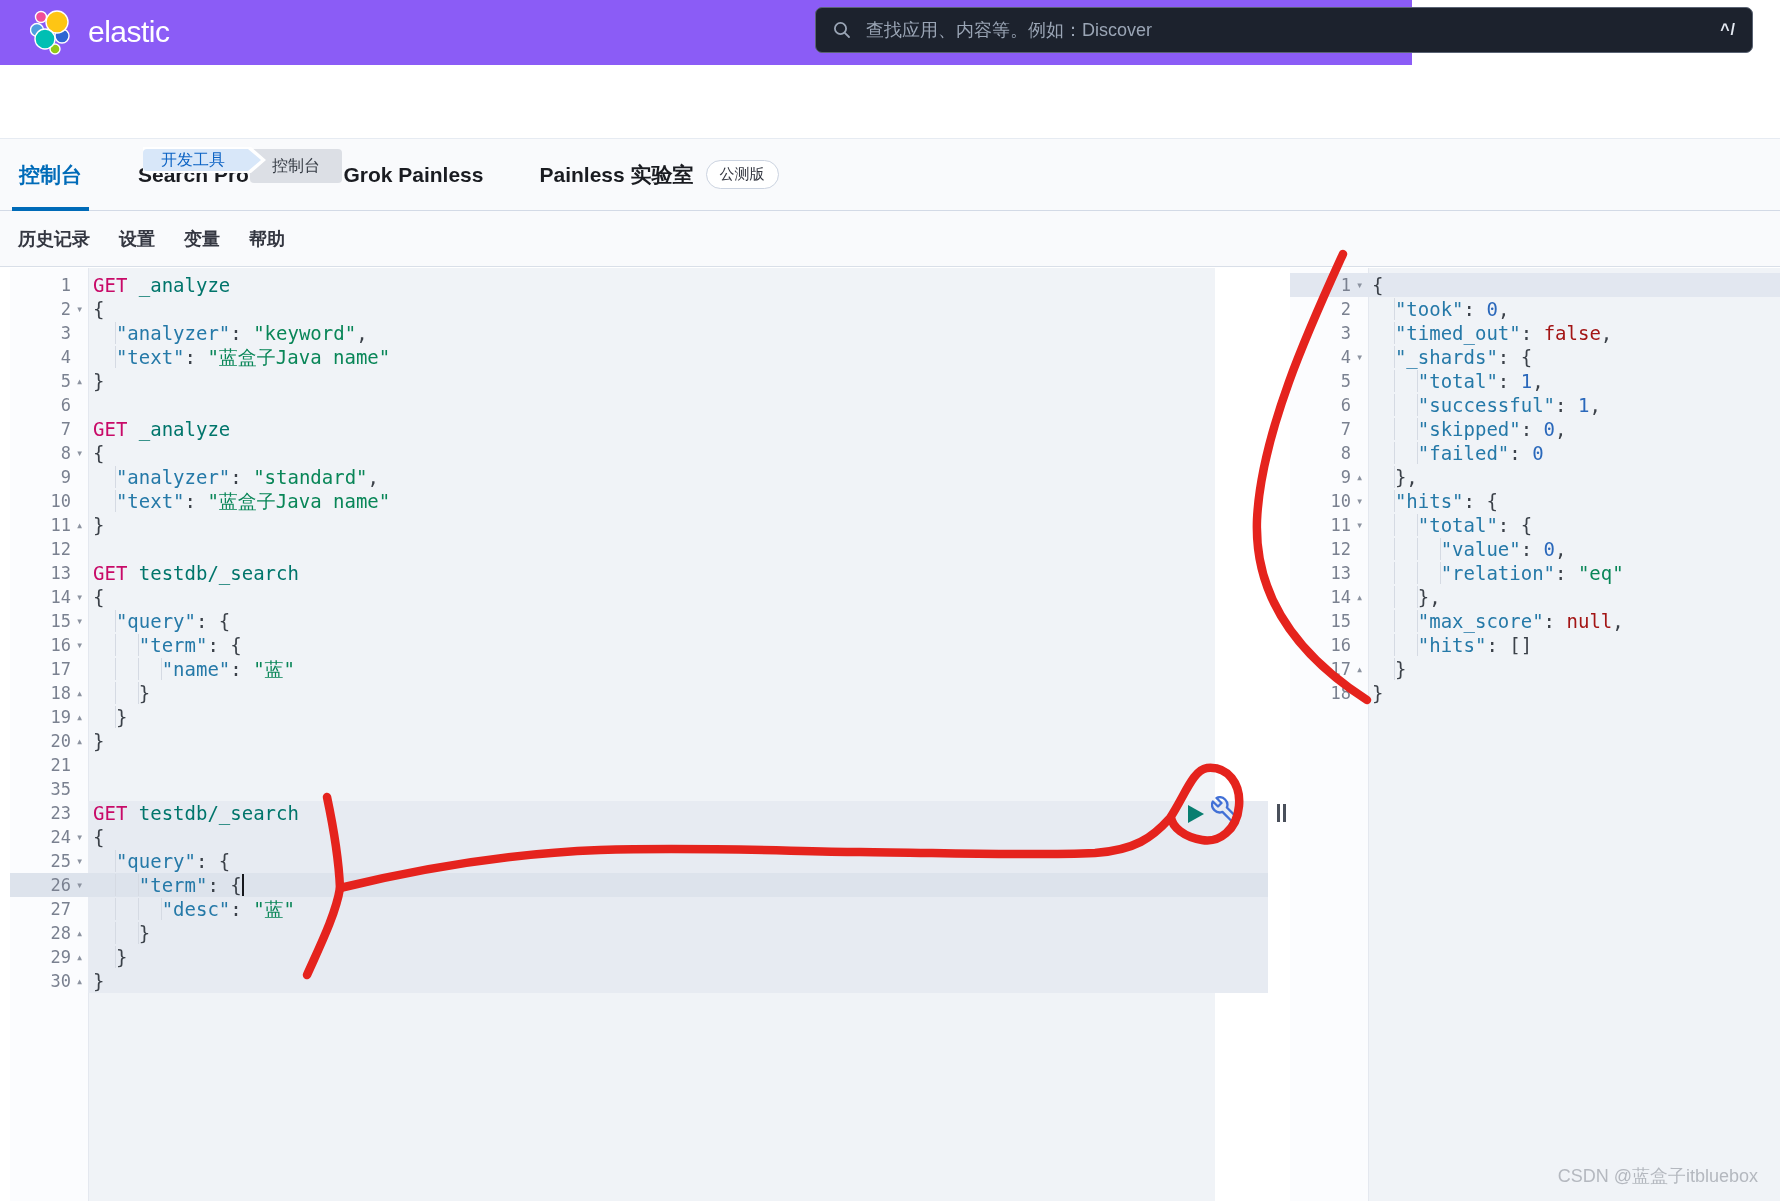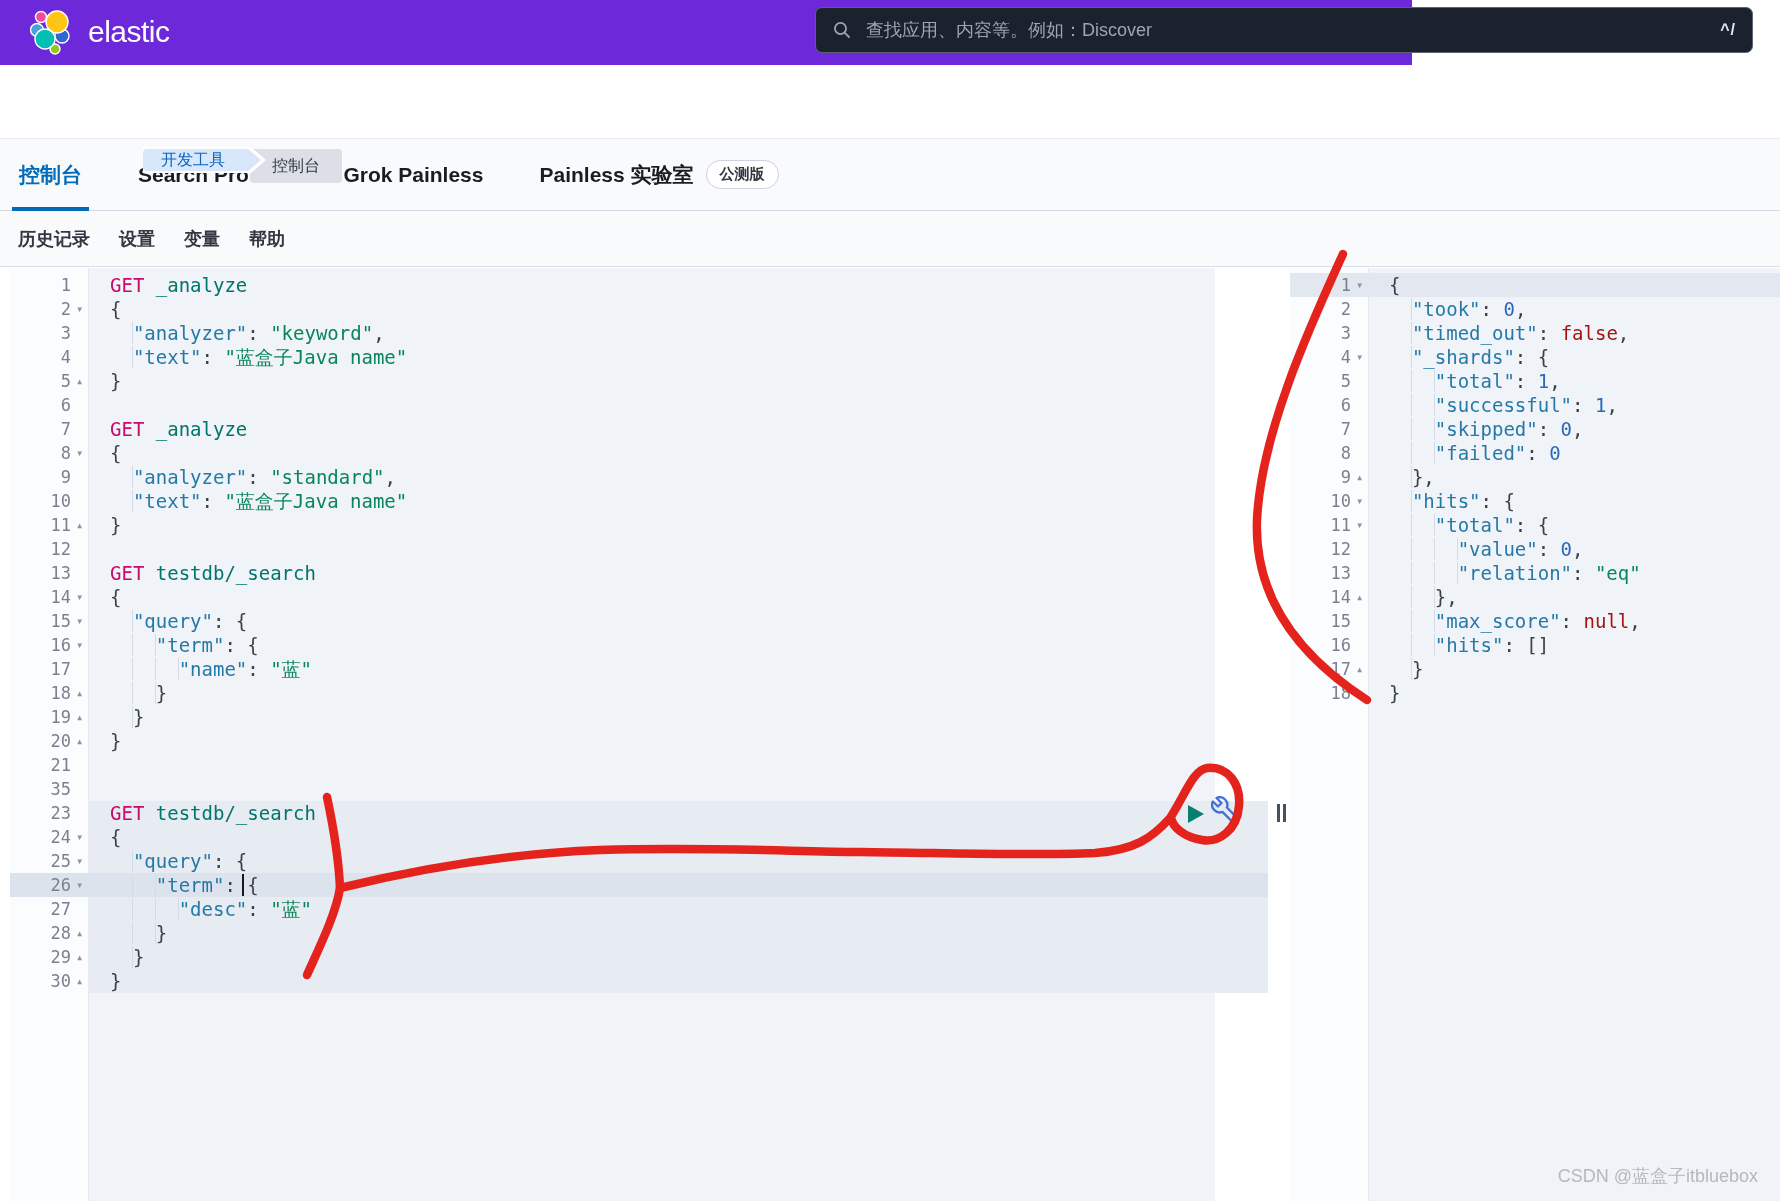--- a/index.html
+++ b/index.html
@@ -2,21 +2,21 @@
 <html style="--accent-blue: #006bb8; --annotation-red: #e5231d; --play-teal: #077e70; --wrench-blue: #4170d6; --badge-teal: #00bfb3; --c-method: #c80a68; --c-url: #00756b; --c-key: #2579a8; --c-string: #098658; --c-number: #2a68bb; --c-literal: #a31515;"><head>
 <meta charset="utf-8">
 <style>
   html,body{margin:0;padding:0;}
   body{
     width:1780px;height:1201px;position:relative;overflow:hidden;background:#fff;
     font-family:"Liberation Sans","DejaVu Sans",sans-serif;
     -webkit-font-smoothing:antialiased;
   }
   
-  .topbar{position:absolute;left:0;top:0;width:1412px;height:65px;background:#6d28d9;}
+  .topbar{position:absolute;left:0;top:0;width:1412px;height:65px;background:#8b5cf6;}
   .logo{position:absolute;left:30px;top:9px;display:flex;align-items:center;gap:12px;}
   .logo-text{color:#fff;font-size:30px;letter-spacing:-.5px;}
   .searchbox{position:absolute;left:815px;top:7px;width:938px;height:46px;background:#1c222d;
     border:1px solid #5a6373;border-radius:7px;display:flex;align-items:center;box-sizing:border-box;padding:12px 16px;}
   .searchbox input{flex:1;background:transparent;border:none;outline:none;color:#dfe5ee;font-size:18px;
     font-family:"Liberation Sans","DejaVu Sans",sans-serif;}
   .searchbox input::placeholder{color:#9aa5b5;opacity:1;}
   .shortcut{color:#e4e9f1;font-size:16px;font-weight:bold;letter-spacing:1px;margin-left:10px;}
   
   .chromerow{position:absolute;left:0;top:65px;width:1780px;height:74px;background:#fff;border-bottom:1px solid #e6ebf2;box-sizing:border-box;}
@@ -33,21 +33,21 @@
   .crumb2{position:absolute;left:250px;top:84px;width:92px;height:34px;background:#dcdfe5;border-radius:4px;z-index:1;
     display:flex;align-items:center;justify-content:center;color:#353b44;font-size:16px;cursor:pointer;}
   
   .tabsrow{position:absolute;left:0;top:139px;width:1780px;height:72px;background:#f9fafc;
     border-bottom:1px solid #d3dae6;box-sizing:border-box;display:flex;align-items:center;padding-left:12px;gap:42px;}
   .tab{position:relative;height:100%;display:flex;align-items:center;gap:12px;padding:0 7px;
     font-size:21px;font-weight:bold;color:#1a1c21;cursor:pointer;}
   .tab.active{color:var(--accent-blue,#006bb8);}
   .tab.active::after{content:"";position:absolute;left:0;right:0;bottom:-1px;height:4px;background:var(--accent-blue,#006bb8);}
   .beta-badge{border:1px solid #cbd3e0;border-radius:15px;background:#fff;padding:4px 13px;
-    font-size:15px;font-weight:bold;color:#343741;white-space:nowrap;}
+    font-size:15px;font-weight:normal;color:#343741;white-space:nowrap;}
   
   .menurow{position:absolute;left:0;top:211px;width:1780px;height:56px;background:#f9fafc;
     display:flex;align-items:center;padding-left:18px;gap:29px;box-sizing:border-box;border-bottom:1px solid #d9dfe8;}
   .menu-item{font-size:18px;font-weight:700;color:#343741;cursor:pointer;}
   
   .editor{position:absolute;left:0;top:268px;width:1780px;height:933px;background:#fff;}
   .bg{position:absolute;top:0;bottom:0;}
   .bg.lgut{left:10px;width:78px;background:#fbfcfe;}
   .bg.lcontent{left:88px;width:1127px;background:#f0f3f7;}
   .bg.rgut{left:1290px;width:78px;background:#fbfcfe;}
@@ -59,21 +59,21 @@
   .gutter{position:absolute;top:5px;width:78px;z-index:3;}
   .gutter.left{left:10px;}
   .gutter.right{left:1290px;}
   .gut-row{height:24px;display:flex;align-items:center;justify-content:flex-end;
     font-family:"DejaVu Sans Mono","Liberation Mono",monospace;font-size:17px;color:#7a8190;}
   .gut-row .fold{width:17px;text-align:center;font-size:12px;color:#8c93a0;cursor:pointer;}
   .codepane{position:absolute;top:5px;z-index:3;}
   .codepane.left{left:88px;width:1180px;padding-left:5px;}
   .codepane.right{left:1368px;width:412px;padding-left:4px;}
   .code-row{height:24px;line-height:24px;white-space:pre;
-    font-family:"DejaVu Sans Mono","Liberation Mono",monospace;font-size:19px;color:#3b4149;margin-left:17px;}
+    font-family:"DejaVu Sans Mono","Liberation Mono",monospace;font-size:19px;color:#3b4149;}
   .tok-method{color:var(--c-method,#c80a68);}
   .tok-url{color:var(--c-url,#00756b);}
   .tok-key{color:var(--c-key,#2579a8);}
   .tok-str{color:var(--c-string,#098658);}
   .tok-num{color:var(--c-number,#2a68bb);}
   .tok-lit{color:var(--c-literal,#a31515);}
   .ind{background:repeating-linear-gradient(to right,transparent 0,transparent calc(2ch - 1px),#d5dae3 calc(2ch - 1px),#d5dae3 2ch);}
   .cursor{position:absolute;width:2px;height:22px;background:#16181d;z-index:5;}
   
   .play-btn{position:absolute;left:1188px;top:537px;width:0;height:0;z-index:10;cursor:pointer;

